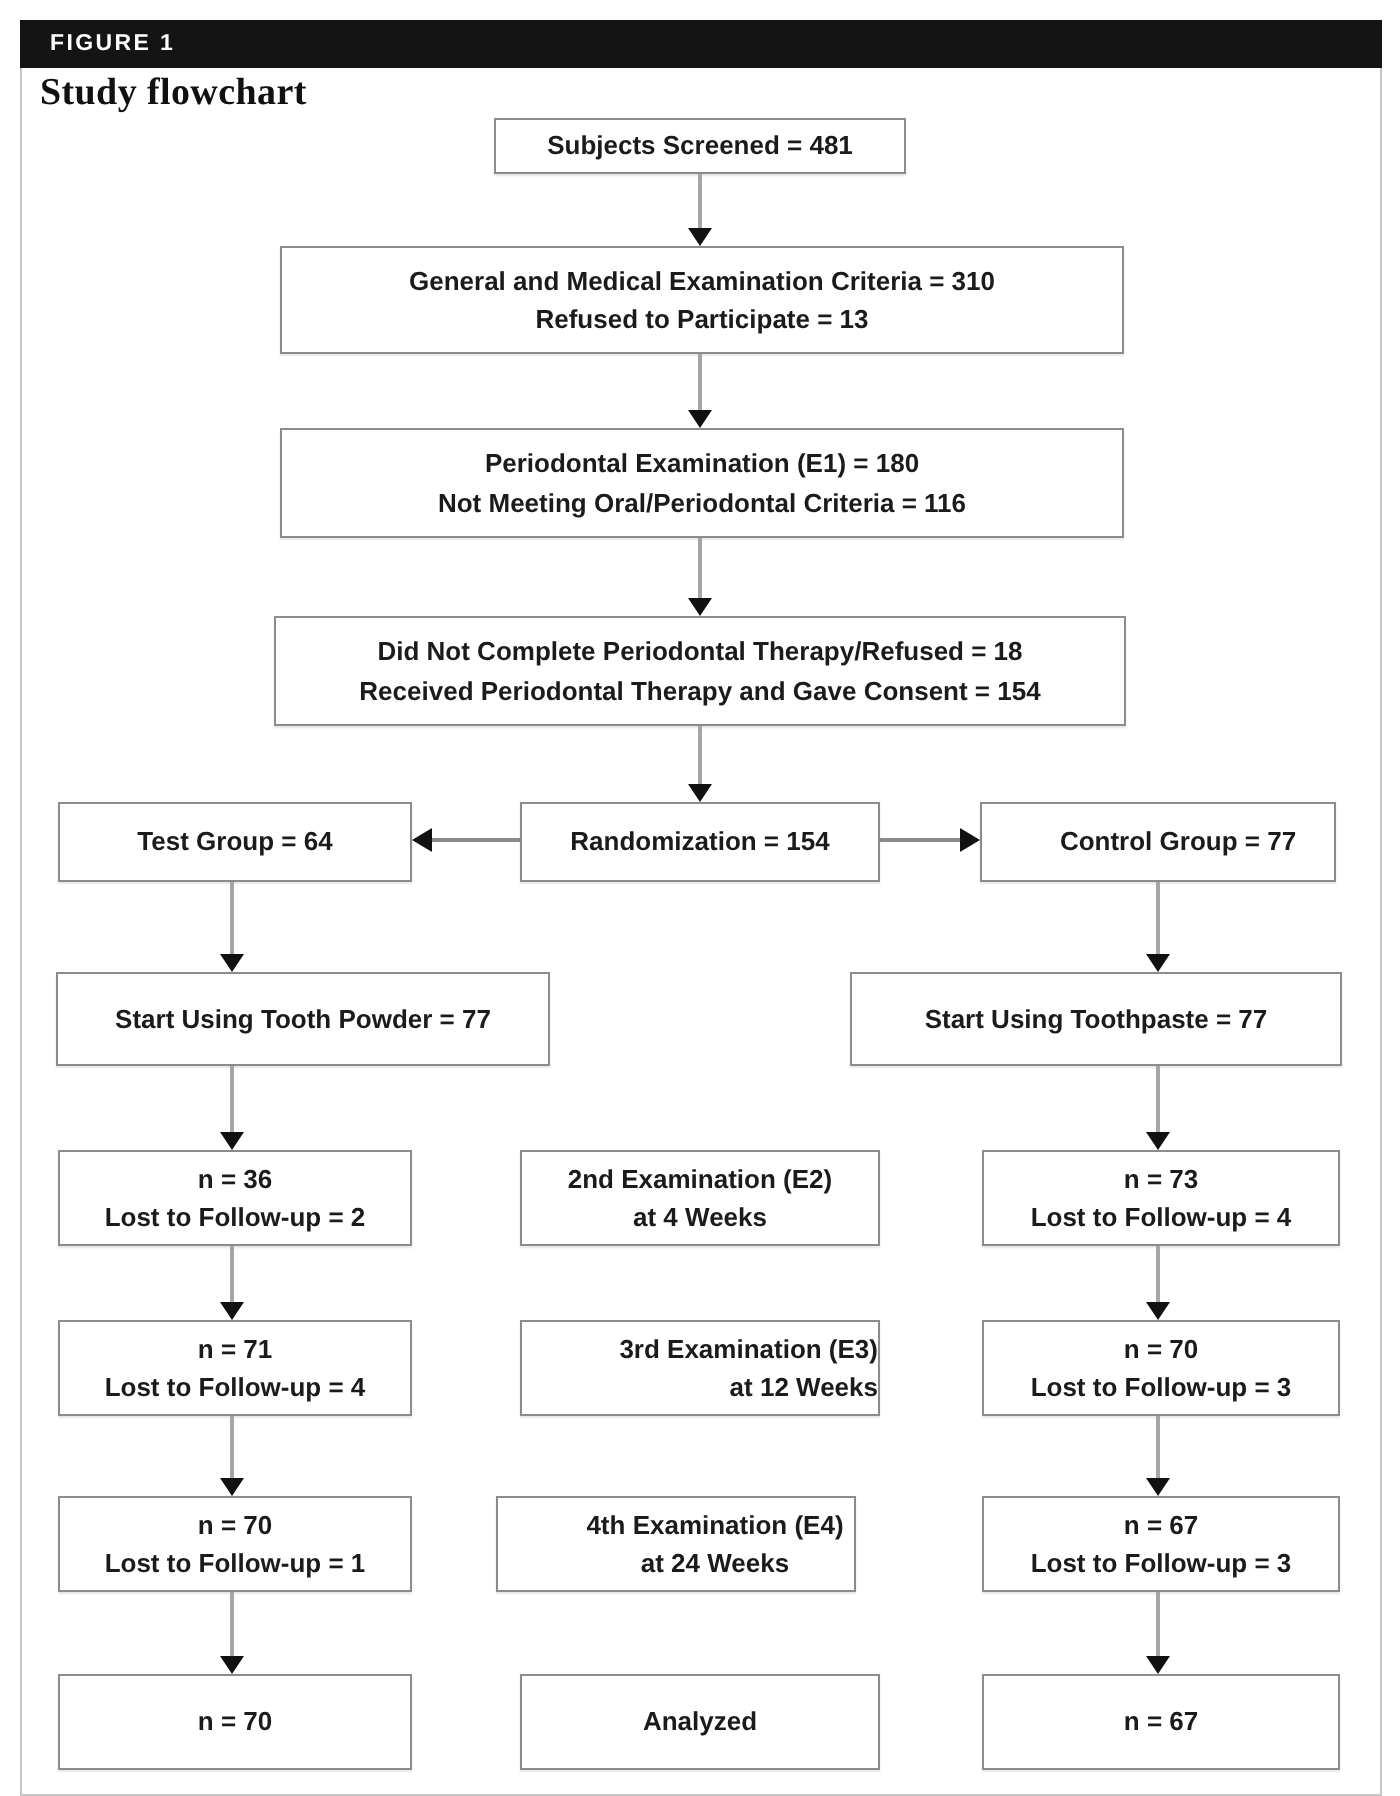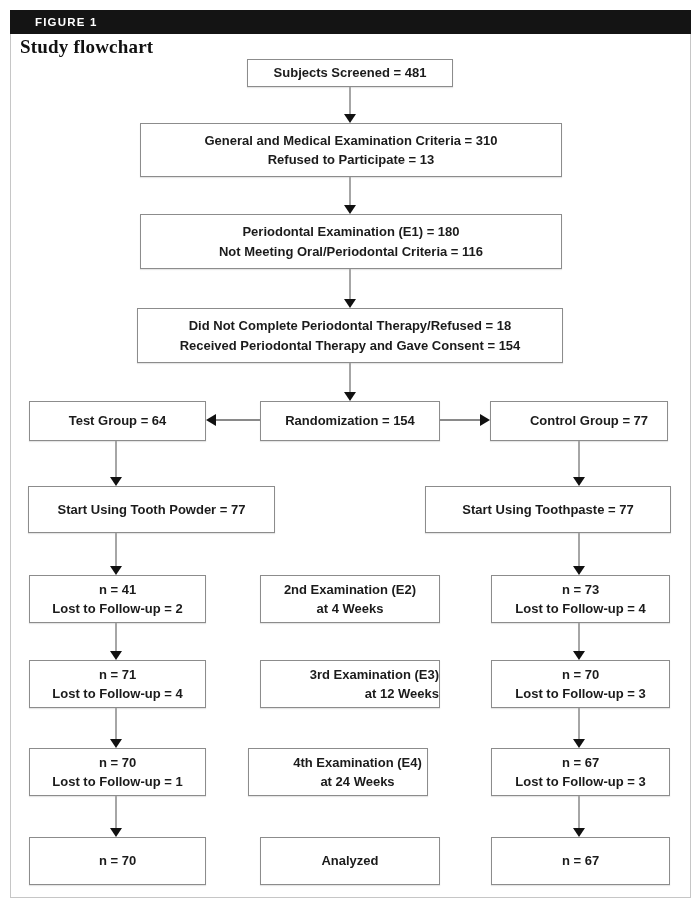--- a/index.html
+++ b/index.html
@@ -2,21 +2,21 @@
 <html><head>
 <meta charset="utf-8">
 <style>
   html,body{margin:0;padding:0;background:#ffffff;}
   #stage{position:relative;width:700px;height:898px;background:#ffffff;overflow:hidden;
          font-family:"Liberation Sans",sans-serif;}
   #frame{position:absolute;left:10px;top:10px;width:679px;height:886px;
          border:1px solid #c6c6c6;background:#ffffff;}
   #figbar{position:absolute;left:10px;top:10px;width:681px;height:24px;background:#141414;
           color:#ffffff;font-size:11.5px;font-weight:bold;letter-spacing:1.2px;
-          line-height:24px;padding-left:25px;box-sizing:border-box;}
+          line-height:24px;padding-left:15px;box-sizing:border-box;}
   #figtitle{position:absolute;left:20px;top:36px;font-family:"Liberation Serif",serif;
             font-size:19px;font-weight:bold;color:#111111;letter-spacing:0.2px;}
   .box{position:absolute;background:#ffffff;border:1px solid #8c8c8c;
        display:flex;flex-direction:column;align-items:center;justify-content:center;
        text-align:center;font-size:13px;font-weight:bold;color:#1b1b1b;line-height:1.5;
        box-sizing:border-box;box-shadow:0 1px 1px rgba(0,0,0,0.10);}
   .ln{display:block;white-space:nowrap;}
   .vline{position:absolute;width:2px;background:#a6a6a6;}
   .hline{position:absolute;height:2px;background:#8a8a8a;}
   .ah-down{position:absolute;width:0;height:0;border-left:6px solid transparent;
@@ -66,21 +66,21 @@
   </div>
 
   <div class="box" style="left:28px;top:486px;width:247px;height:47px;">
     <span class="ln">Start Using Tooth Powder = 77</span>
   </div>
   <div class="box" style="left:425px;top:486px;width:246px;height:47px;">
     <span class="ln">Start Using Toothpaste = 77</span>
   </div>
 
   <div class="box" style="left:29px;top:575px;width:177px;height:48px;">
-    <span class="ln">n = 41</span>
+    <span class="ln">n = 36</span>
     <span class="ln">Lost to Follow-up = 2</span>
   </div>
   <div class="box" style="left:260px;top:575px;width:180px;height:48px;">
     <span class="ln">2nd Examination (E2)</span>
     <span class="ln">at 4 Weeks</span>
   </div>
   <div class="box" style="left:491px;top:575px;width:179px;height:48px;">
     <span class="ln">n = 73</span>
     <span class="ln">Lost to Follow-up = 4</span>
   </div>

